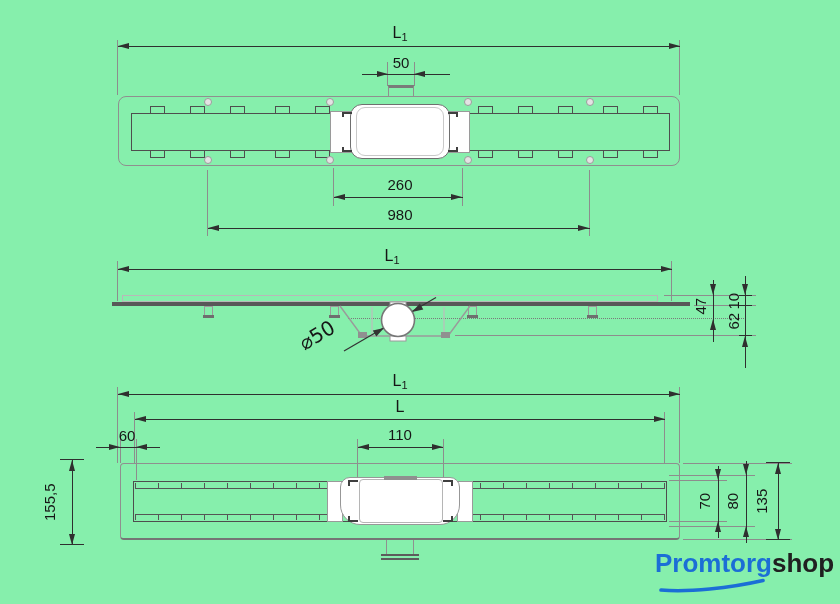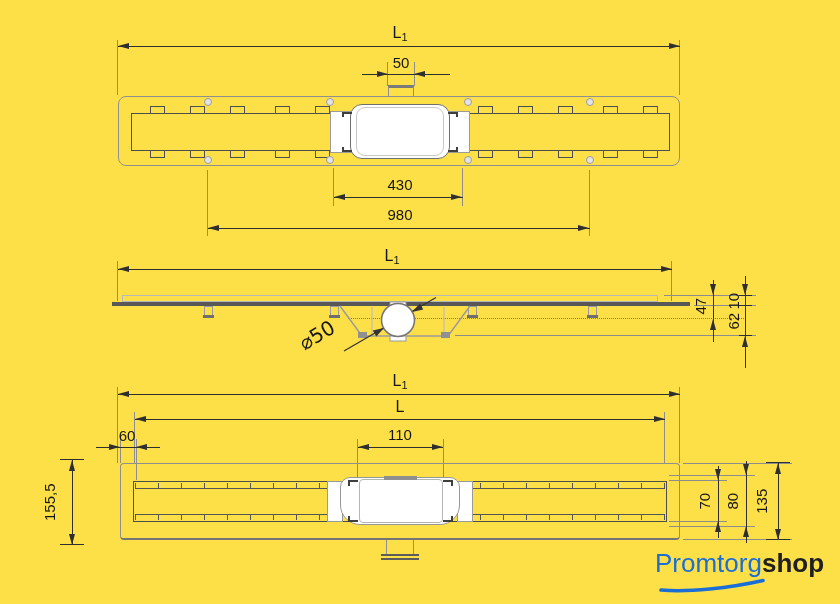--- a/index.html
+++ b/index.html
@@ -1,16 +1,16 @@
 <!DOCTYPE html>
 <html><head>
 <meta charset="utf-8">
 <style>
   html,body{margin:0;padding:0;background:#fff;}
-  #stage{position:relative;width:840px;height:604px;background:#fde047;overflow:hidden;
+  #stage{position:relative;width:840px;height:604px;background:#86efac;overflow:hidden;
          font-family:"Liberation Sans",sans-serif;}
   
   .hl{position:absolute;height:1px;background:#2f2f2f;}
   .vl{position:absolute;width:1px;background:#2f2f2f;}
   
   .he{position:absolute;height:1px;background:#8d8d8d;}
   .ve{position:absolute;width:1px;background:#8d8d8d;}
   
   .ar{position:absolute;width:0;height:0;}
   .ar-r{border-top:3px solid transparent;border-bottom:3px solid transparent;border-left:11px solid #2f2f2f;}
@@ -29,21 +29,21 @@
   .tabb{position:absolute;box-sizing:border-box;border:1.3px solid #4e4e4e;border-top:none;}
   .screw{position:absolute;box-sizing:border-box;width:8px;height:8px;border:1.2px solid #9c9c9c;background:#e3e3e3;border-radius:50%;}
   .hatch{position:absolute;box-sizing:border-box;background:repeating-linear-gradient(90deg,#555 0 1.3px,transparent 1.3px 23px);}
   .hookTL{position:absolute;box-sizing:border-box;border-top:2px solid #3f3f3f;border-left:2px solid #3f3f3f;}
   .hookTR{position:absolute;box-sizing:border-box;border-top:2px solid #3f3f3f;border-right:2px solid #3f3f3f;}
   .hookBL{position:absolute;box-sizing:border-box;border-bottom:2px solid #3f3f3f;border-left:2px solid #3f3f3f;}
   .hookBR{position:absolute;box-sizing:border-box;border-bottom:2px solid #3f3f3f;border-right:2px solid #3f3f3f;}
   .dotted{position:absolute;border-top:1.6px dotted #7a7a7a;height:0;}
   
   .logo{position:absolute;left:655px;top:548px;width:180px;height:50px;}
-  .logo .p1{font-size:26px;font-weight:normal;color:#1b6ed6;}
+  .logo .p1{font-size:26px;font-weight:bold;color:#1b6ed6;}
   .logo .p2{font-size:26px;font-weight:bold;color:#202020;}
 </style>
 </head>
 <body>
 
 <div id="stage">
 
   <div>
 
     <div class="ve" style="left:117px;top:40px;height:55px;"></div>
@@ -104,21 +104,21 @@
     <div class="hookTL" style="left:342px;top:112px;width:10px;height:5px;"></div>
     <div class="hookTR" style="left:448px;top:112px;width:10px;height:5px;"></div>
     <div class="hookBL" style="left:342px;top:147px;width:10px;height:5px;"></div>
     <div class="hookBR" style="left:448px;top:147px;width:10px;height:5px;"></div>
 
     <div class="ve" style="left:333px;top:168px;height:38px;"></div>
     <div class="ve" style="left:462px;top:168px;height:38px;"></div>
     <div class="hl" style="left:334px;top:197px;width:129px;"></div>
     <div class="ar ar-l" style="left:334px;top:194px;"></div>
     <div class="ar ar-r" style="left:451px;top:194px;"></div>
-    <div class="t" style="left:368px;top:177px;width:64px;">430</div>
+    <div class="t" style="left:368px;top:177px;width:64px;">260</div>
 
     <div class="ve" style="left:207px;top:170px;height:66px;"></div>
     <div class="ve" style="left:589px;top:170px;height:66px;"></div>
     <div class="hl" style="left:208px;top:228px;width:382px;"></div>
     <div class="ar ar-l" style="left:208px;top:225px;"></div>
     <div class="ar ar-r" style="left:578px;top:225px;"></div>
     <div class="t" style="left:368px;top:207px;width:64px;">980</div>
   </div>
 
   <div>

